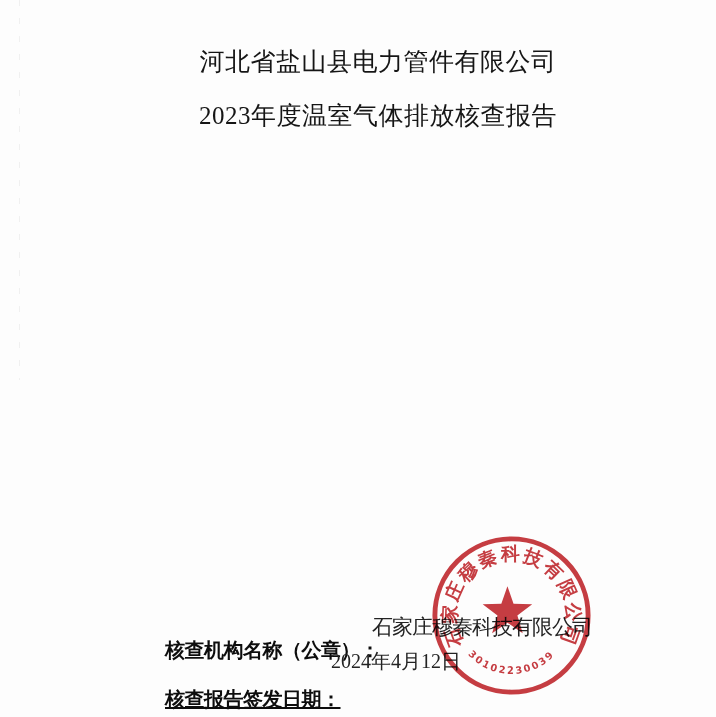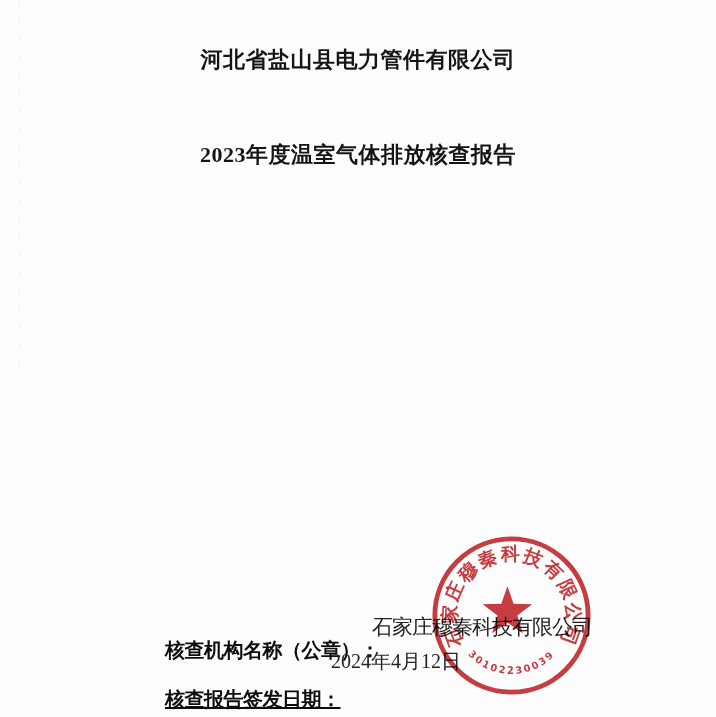--- a/index.html
+++ b/index.html
@@ -25,30 +25,30 @@
     width: 1px;
     height: 380px;
     background: repeating-linear-gradient(
       to bottom,
       rgba(0,0,0,0.05) 0 6px,
       rgba(0,0,0,0.0) 6px 18px
     );
   }
   .title-line {
     position: absolute;
-    left: 358px;
+    left: 378px;
     transform: translateX(-50%);
     white-space: nowrap;
-    font-size: 22px;
-    font-weight: bold;
+    font-size: 25px;
+    font-weight: normal;
     color: #151515;
     letter-spacing: 0.5px;
   }
   .title-line-1 { top: 45px; }
-  .title-line-2 { top: 99px; margin-top: 41px; }
+  .title-line-2 { top: 99px; }
 
   .footer-label {
     position: absolute;
     white-space: nowrap;
     font-size: 20px;
     font-weight: bold;
     color: #0d0d0d;
     letter-spacing: -0.5px;
   }
   .footer-value {

